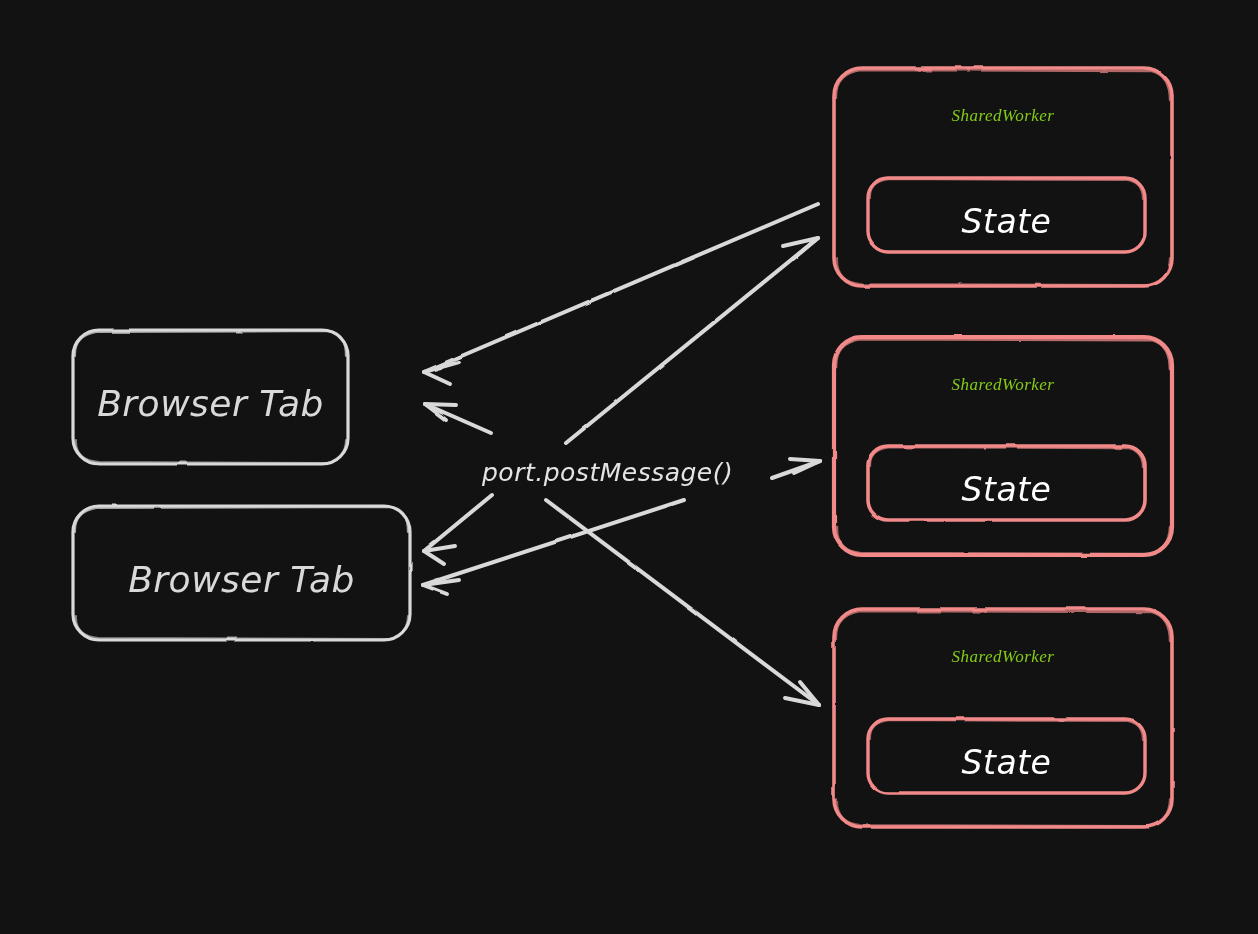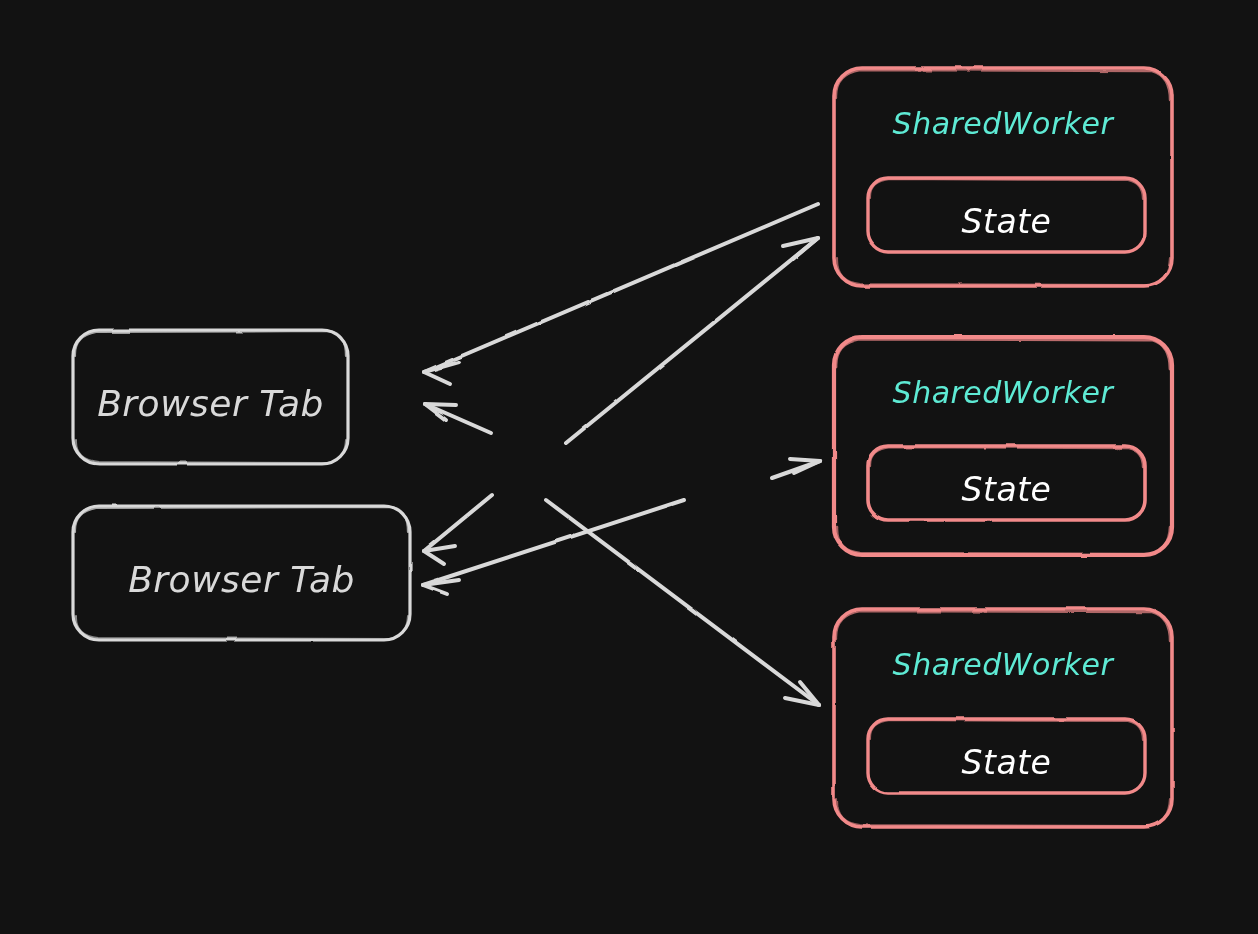--- a/index.html
+++ b/index.html
@@ -31,22 +31,23 @@
     white-space: nowrap;
     font-family: "DejaVu Sans", sans-serif;
     font-style: italic;
     letter-spacing: 0.5px;
   }
   .tab-label {
     color: #d9d9d9;
     font-size: 36px;
   }
   .worker-title {
-    color: #5eead4;
-    font-size: 30px;
+    color: #84cc16;
+    font-size: 17px;
+    font-family: Liberation Serif, serif;
   }
   .state-label {
     color: #ffffff;
     font-size: 33px;
   }
   .edge-label {
     color: #e4e4e4;
     font-size: 25px;
   }
 </style>
@@ -163,14 +164,15 @@
 
   <div class="node-label worker-title" style="left:834px; top:106px; width:338px; text-align:center;">SharedWorker</div>
   <div class="node-label state-label" style="left:868px; top:202px; width:277px; text-align:center;">State</div>
 
   <div class="node-label worker-title" style="left:834px; top:375px; width:338px; text-align:center;">SharedWorker</div>
   <div class="node-label state-label" style="left:868px; top:470px; width:277px; text-align:center;">State</div>
 
   <div class="node-label worker-title" style="left:834px; top:647px; width:338px; text-align:center;">SharedWorker</div>
   <div class="node-label state-label" style="left:868px; top:743px; width:277px; text-align:center;">State</div>
 
+  <div class="node-label edge-label" style="left:482px; top:458px;">port.postMessage()</div>
 
 </div>
 
 </body></html>

